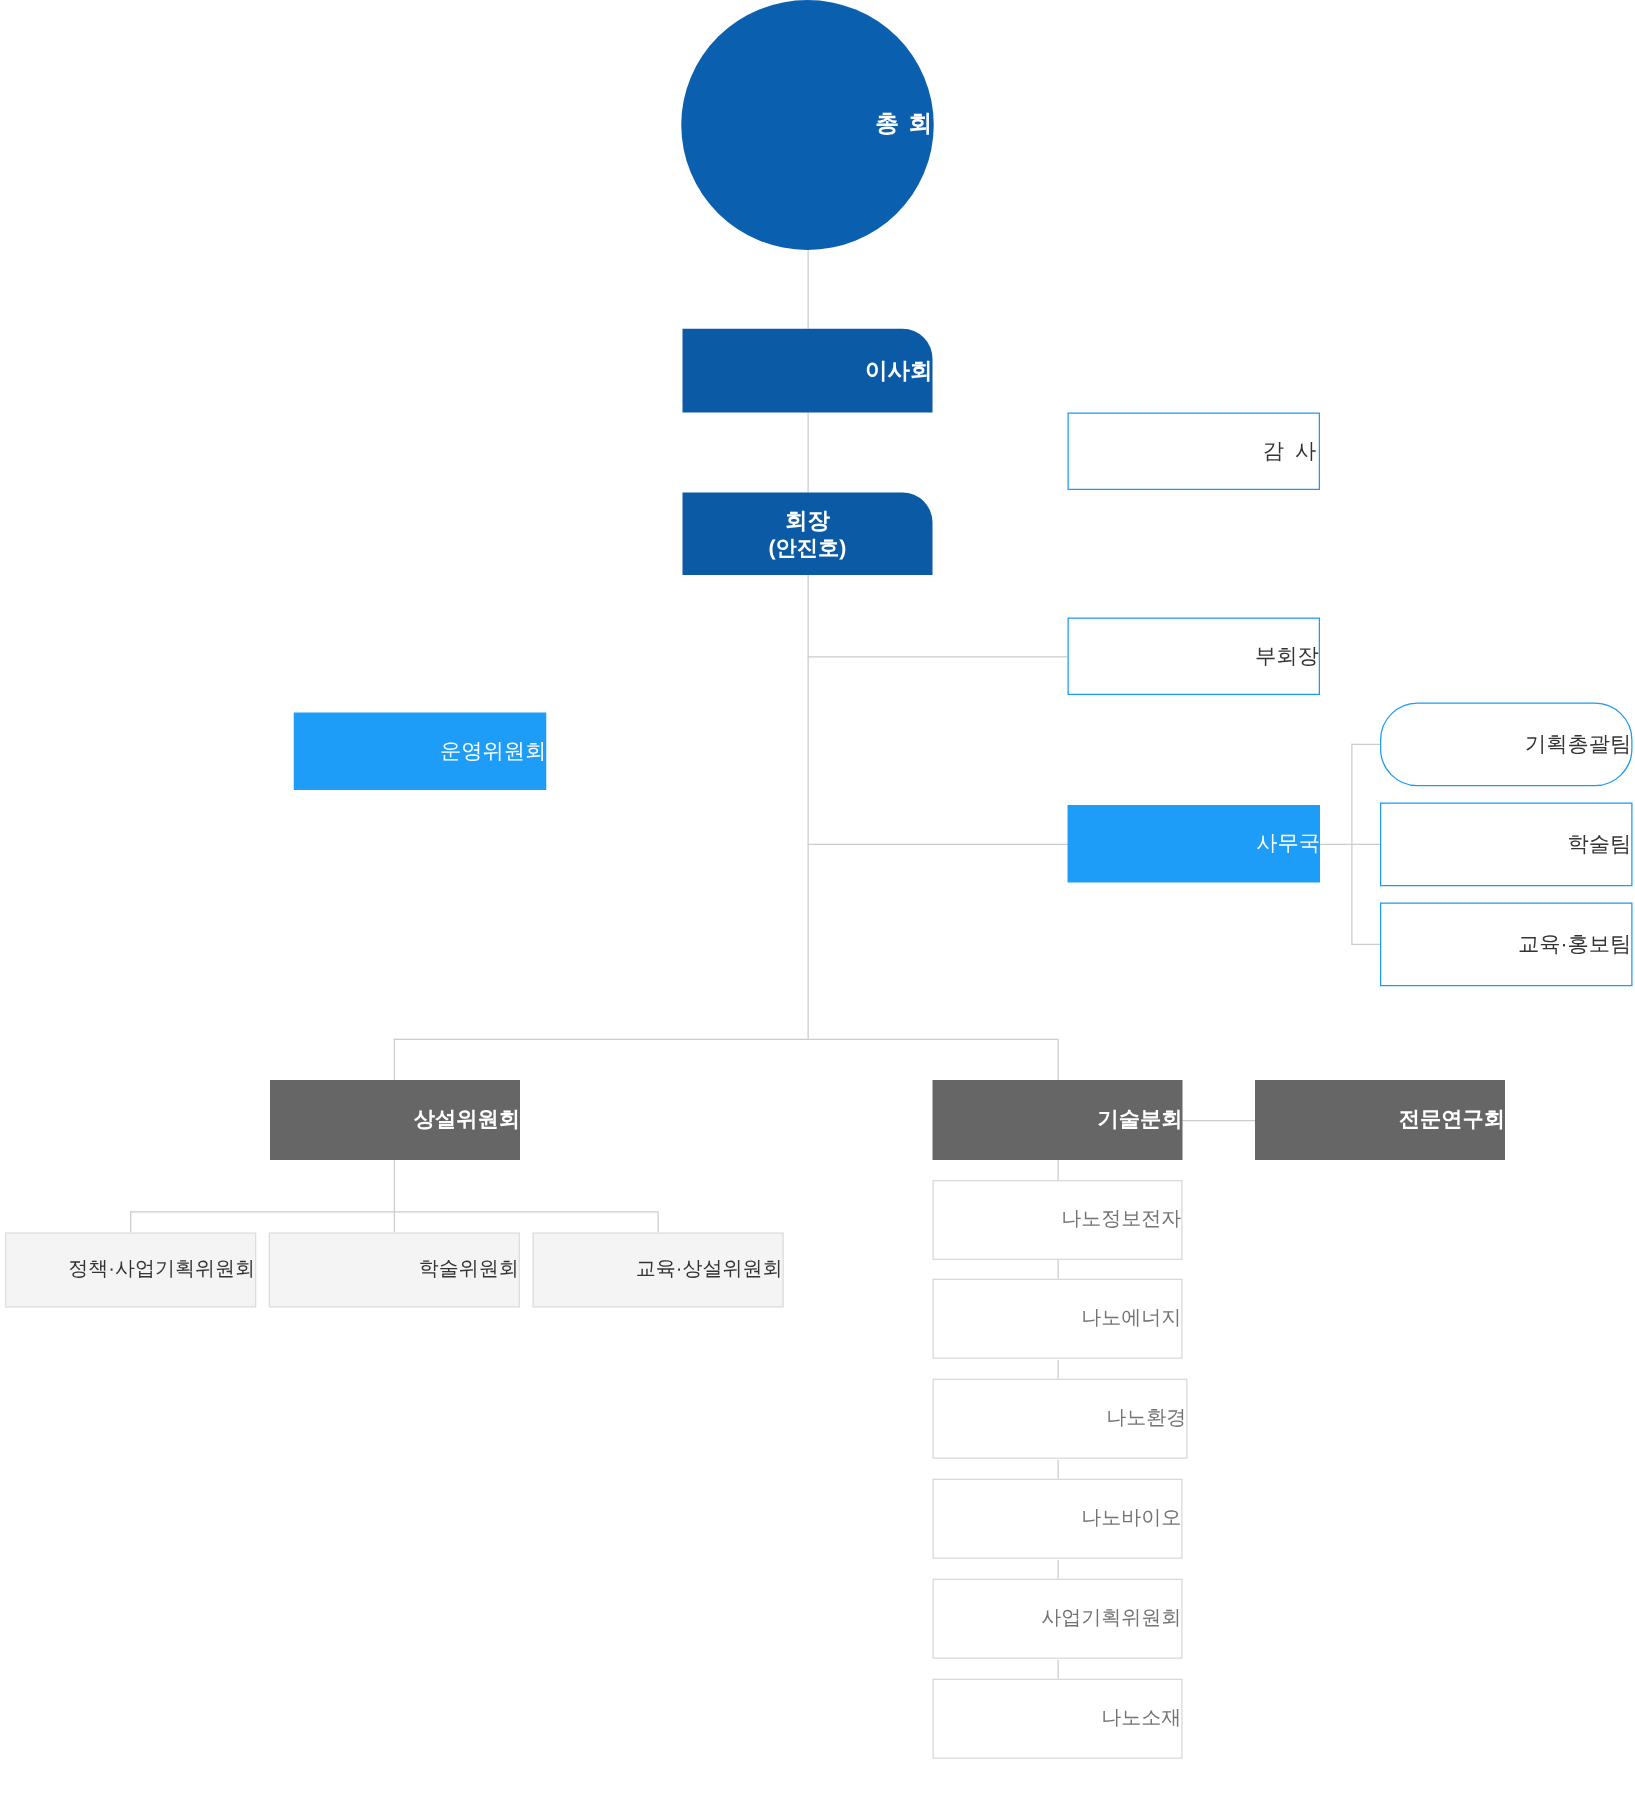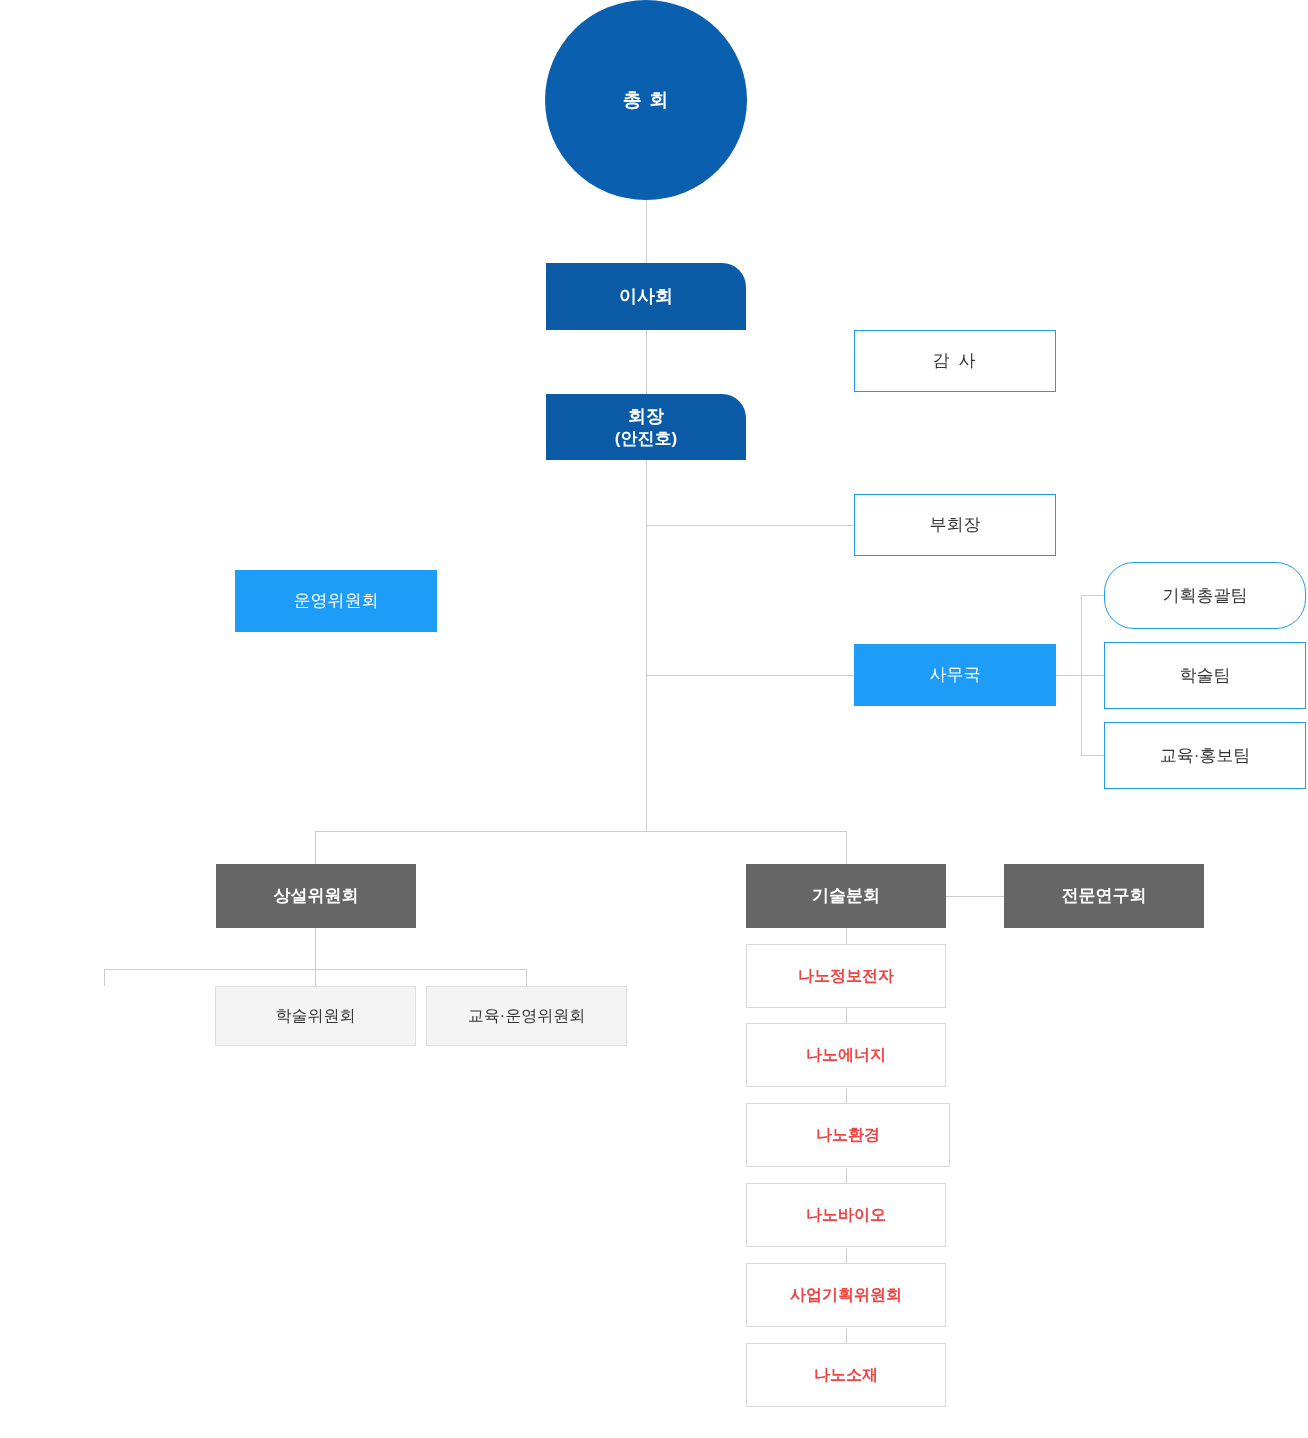--- a/index.html
+++ b/index.html
@@ -20,21 +20,21 @@
     overflow: hidden;
     background: #ffffff;
   }
 
   
   .node {
     position: absolute;
     box-sizing: border-box;
     display: flex;
     align-items: center;
-    justify-content: center;
+    justify-content: flex-end;
     text-align: center;
     line-height: 1.28;
     z-index: 3;
   }
 
   
   .node-circle {
     border-radius: 50%;
     background: #0a60ae;
     color: #ffffff;
@@ -89,23 +89,22 @@
     background: #f4f4f4;
     border: 1px solid #dddddd;
     color: #333333;
     font-size: 16px;
   }
 
   
   .node-plain {
     background: #ffffff;
     border: 1px solid #d8d8d8;
-    color: #ef4444;
+    color: #737373;
     font-size: 16px;
-    font-weight: bold;
   }
 
   
   .line {
     position: absolute;
     background: #cccccc;
     z-index: 1;
   }
   .line-v { width: 1px; }
   .line-h { height: 1px; }
@@ -196,27 +195,30 @@
   </div>
 
   <div class="node node-gray" style="left:746px; top:864px; width:200px; height:64px;">
     <span>기술분회</span>
   </div>
 
   <div class="node node-gray" style="left:1004px; top:864px; width:200px; height:64px;">
     <span>전문연구회</span>
   </div>
 
+  <div class="node node-light" style="left:4px; top:986px; width:201px; height:60px;">
+    <span>정책·사업기획위원회</span>
+  </div>
 
   <div class="node node-light" style="left:215px; top:986px; width:201px; height:60px;">
     <span>학술위원회</span>
   </div>
 
   <div class="node node-light" style="left:426px; top:986px; width:201px; height:60px;">
-    <span>교육·운영위원회</span>
+    <span>교육·상설위원회</span>
   </div>
 
   <div class="node node-plain" style="left:746px; top:944px; width:200px; height:64px;">
     <span>나노정보전자</span>
   </div>
 
   <div class="node node-plain" style="left:746px; top:1023px; width:200px; height:64px;">
     <span>나노에너지</span>
   </div>
 

